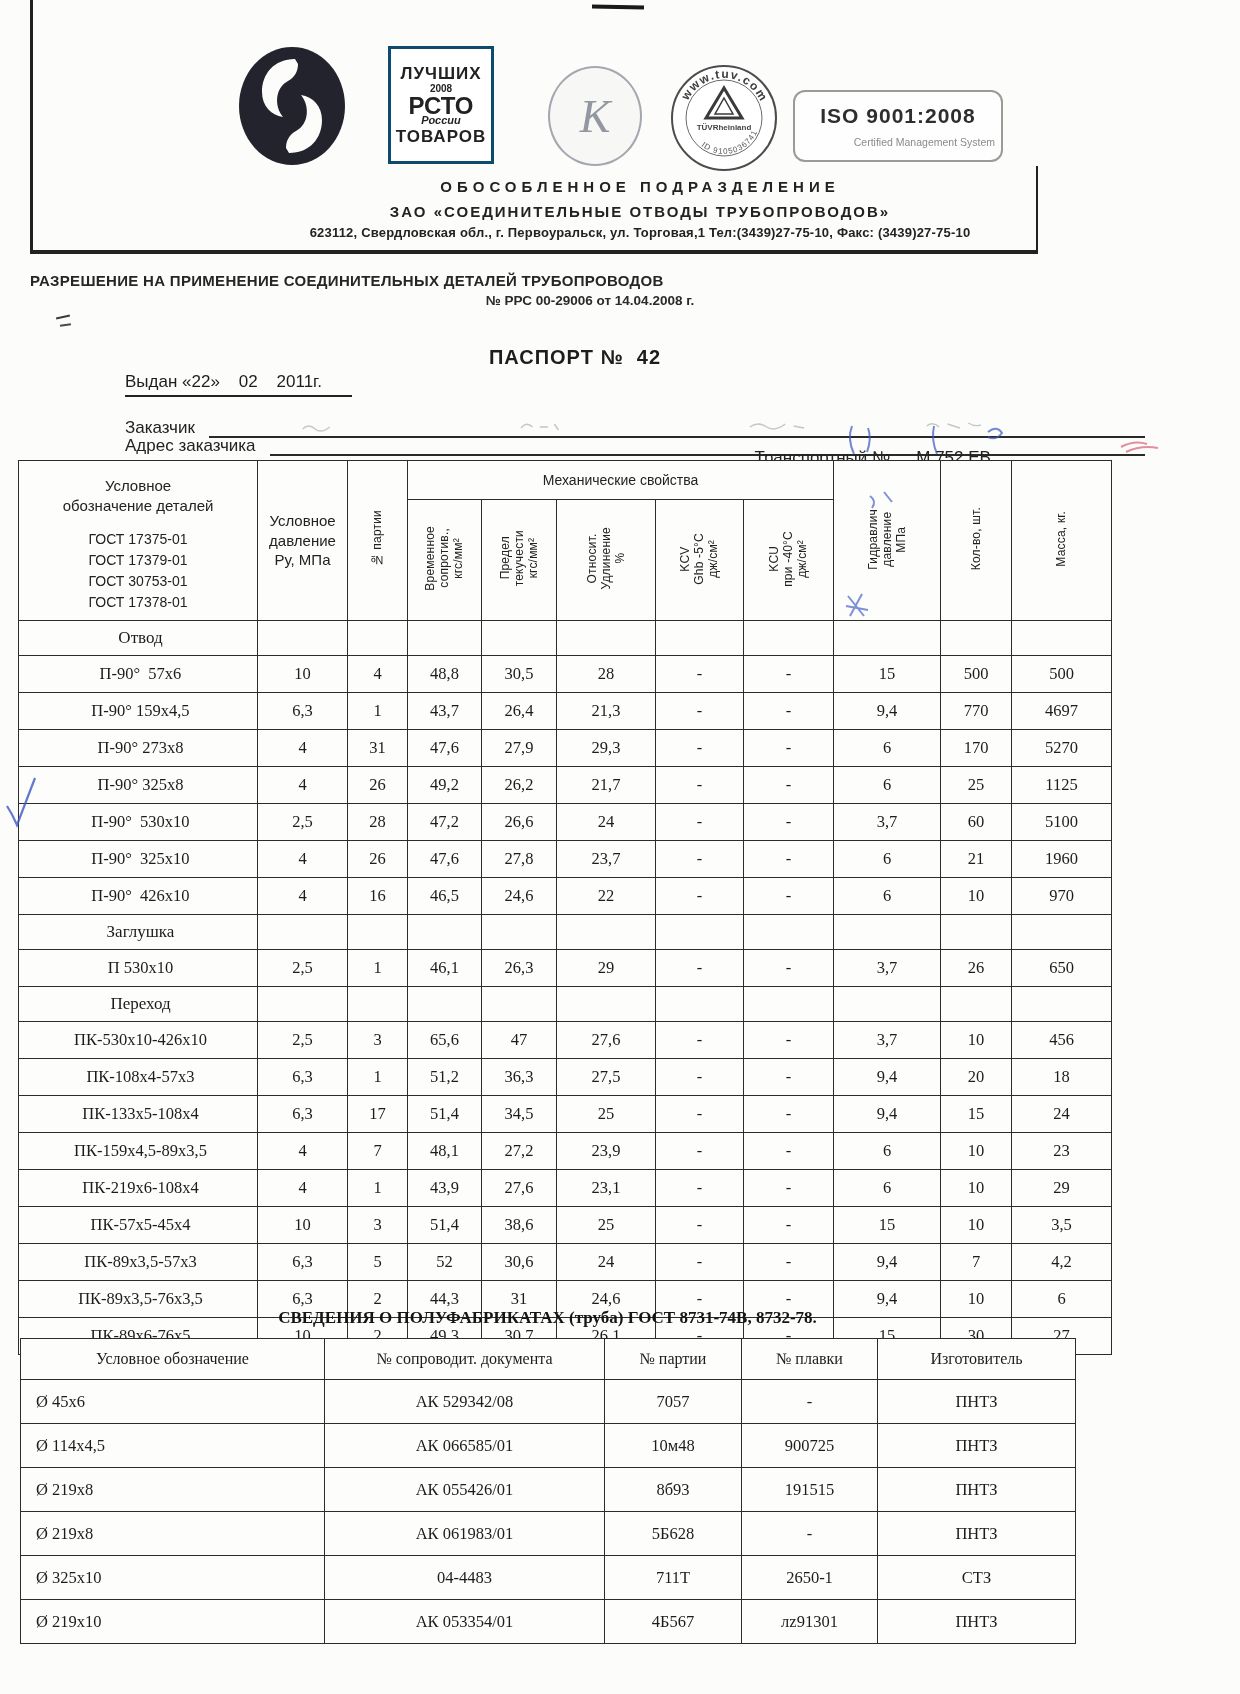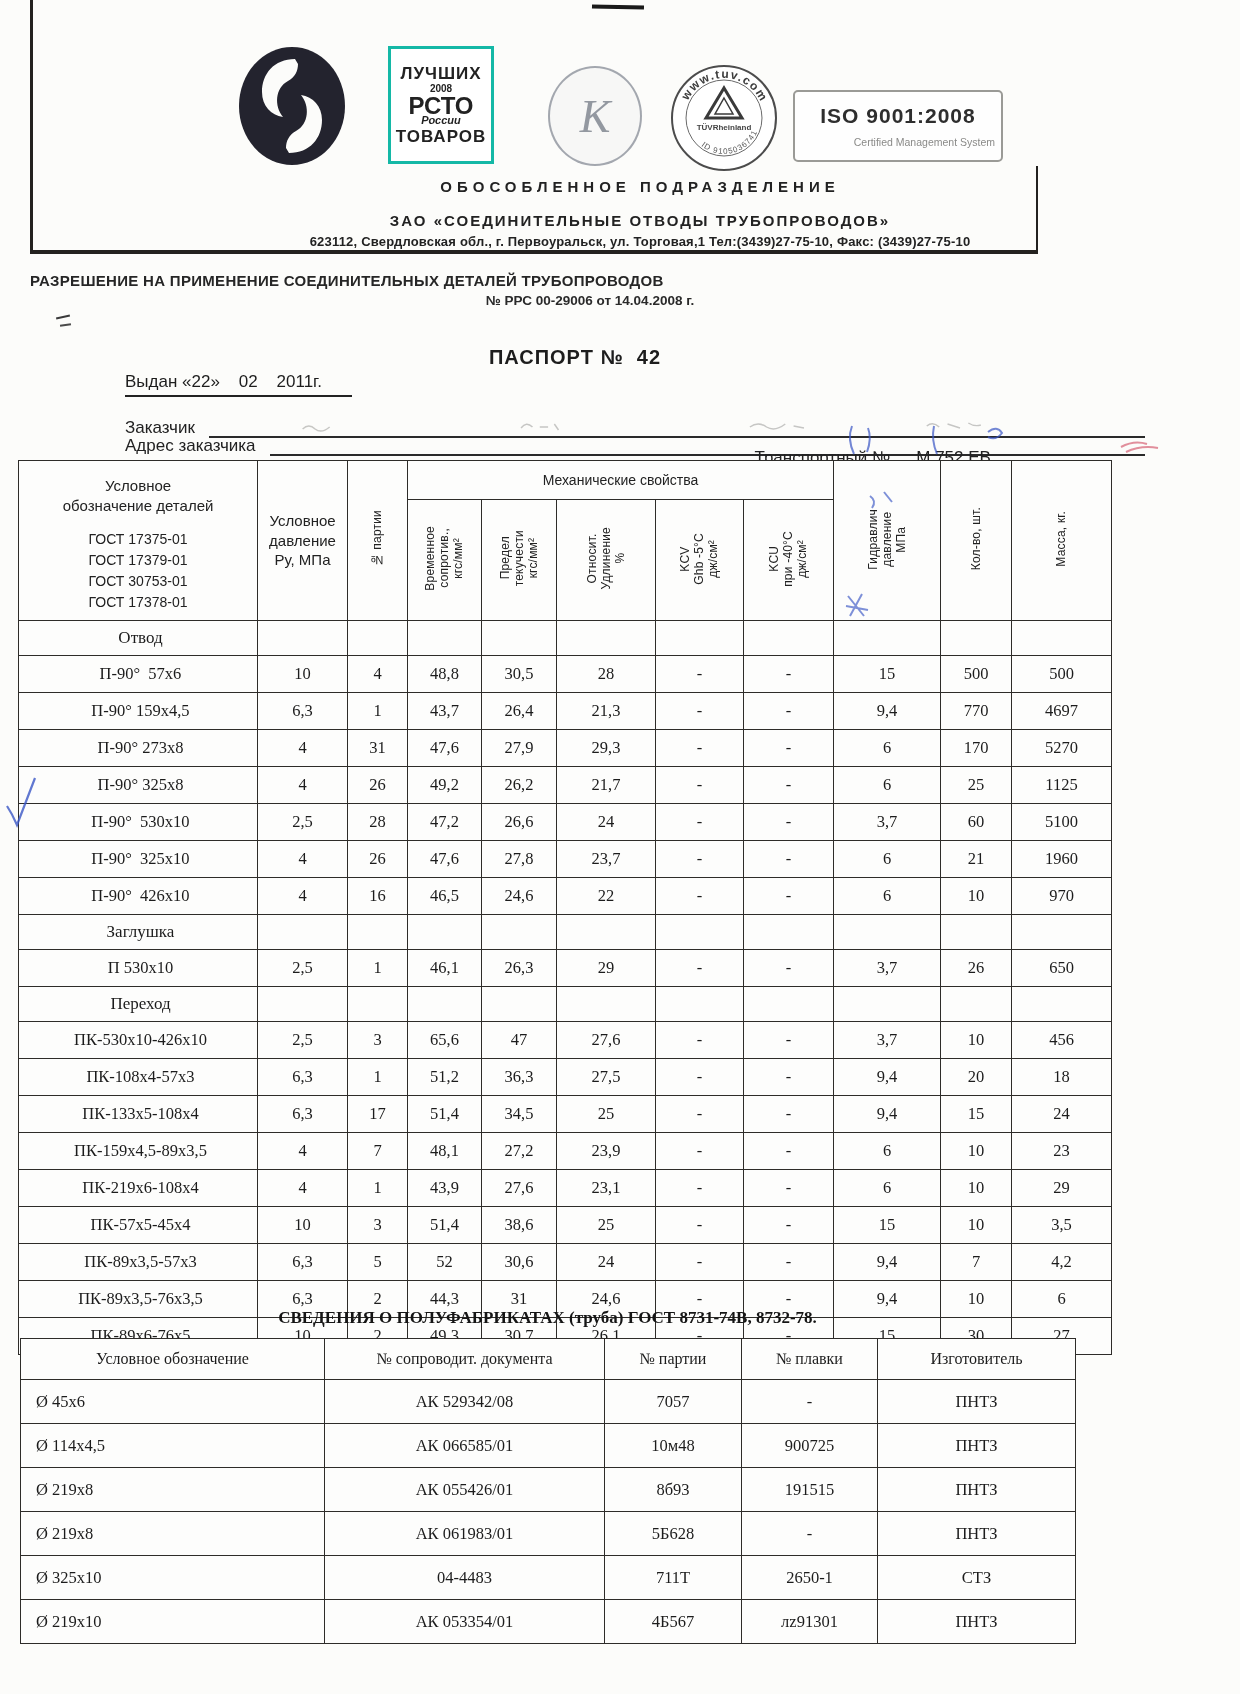--- a/index.html
+++ b/index.html
@@ -15,47 +15,47 @@
   .edge-left{left:30px;top:0;width:3px;height:253px;background:#23211f;}
   .edge-right{left:1036px;top:166px;width:2px;height:87px;background:#23211f;}
   .rule{left:30px;top:250px;width:1008px;height:4px;background:#24221f;}
   .top-dash{left:592px;top:5px;width:52px;height:4px;background:#1a1a1a;transform:rotate(1.2deg);}
   .margin-dash1{left:56px;top:316px;width:14px;height:2px;background:#3a3a3a;transform:rotate(-12deg);}
   .margin-dash2{left:60px;top:324px;width:11px;height:2px;background:#4a4a4a;transform:rotate(-8deg);}
 
   
   .swirl-logo{left:237px;top:45px;}
   .best-stamp{
-    left:388px;top:46px;width:100px;height:112px;border:3px solid #14b8a6;
+    left:388px;top:46px;width:100px;height:112px;border:3px solid #0c4a6e;
     display:flex;flex-direction:column;align-items:center;justify-content:center;
     font-weight:bold;color:#222;text-align:center;background:#fff;
   }
   .best-stamp .b1{font-size:17px;letter-spacing:1px;}
   .best-stamp .b2{font-size:10px;margin-top:-1px;}
   .best-stamp .b3{font-size:24px;letter-spacing:0px;line-height:1;}
   .best-stamp .b4{font-size:11px;font-style:italic;margin-top:-4px;}
   .best-stamp .b5{font-size:17px;letter-spacing:1px;margin-top:1px;}
   .k-stamp{
     left:548px;top:66px;width:90px;height:96px;border:2.5px solid rgba(95,102,116,.55);
     border-radius:50%;display:flex;align-items:center;justify-content:center;
     color:rgba(80,88,104,.6);font-family:"Liberation Serif",serif;
     font-size:46px;font-style:italic;background:rgba(230,232,236,.25);
   }
   .tuv-stamp{left:668px;top:62px;}
   .iso-box{
-    left:793px;top:90px;width:206px;height:68px;border:2px solid #9a9a96;border-radius:5px;
+    left:793px;top:90px;width:206px;height:68px;border:2px solid #9a9a96;border-radius:12px;
     background:#fefefe;display:flex;flex-direction:column;justify-content:center;align-items:center;
   }
   .iso-box .iso-t{font-size:21px;font-weight:bold;letter-spacing:1px;color:#2e2e2e;}
   .iso-box .iso-s{font-size:10.5px;color:#8a8a88;margin-top:8px;align-self:flex-end;margin-right:6px;}
 
   
   .lh-text{left:140px;top:178px;width:1000px;text-align:center;color:#222;}
   .lh1{font-size:15px;font-weight:bold;letter-spacing:5px;}
-  .lh2{font-size:15px;font-weight:bold;letter-spacing:2px;margin-top:17px;}
+  .lh2{font-size:15px;font-weight:bold;letter-spacing:2px;margin-top:8px;}
   .lh3{font-size:13px;font-weight:bold;margin-top:5px;letter-spacing:.2px;}
 
   .permit1{left:30px;top:272px;width:1120px;text-align:left;font-size:15px;font-weight:bold;letter-spacing:.3px;color:#262626;}
   .permit2{left:30px;top:293px;width:1120px;text-align:center;font-size:13.5px;font-weight:bold;color:#2a2a2a;}
 
   .passport-title{left:30px;top:346px;width:1090px;text-align:center;font-size:20px;font-weight:bold;letter-spacing:1px;white-space:pre;}
 
   .issued{
     left:125px;top:372px;font-size:17px;white-space:pre;
     border-bottom:2.5px solid #222;padding:0 30px 3px 0;

